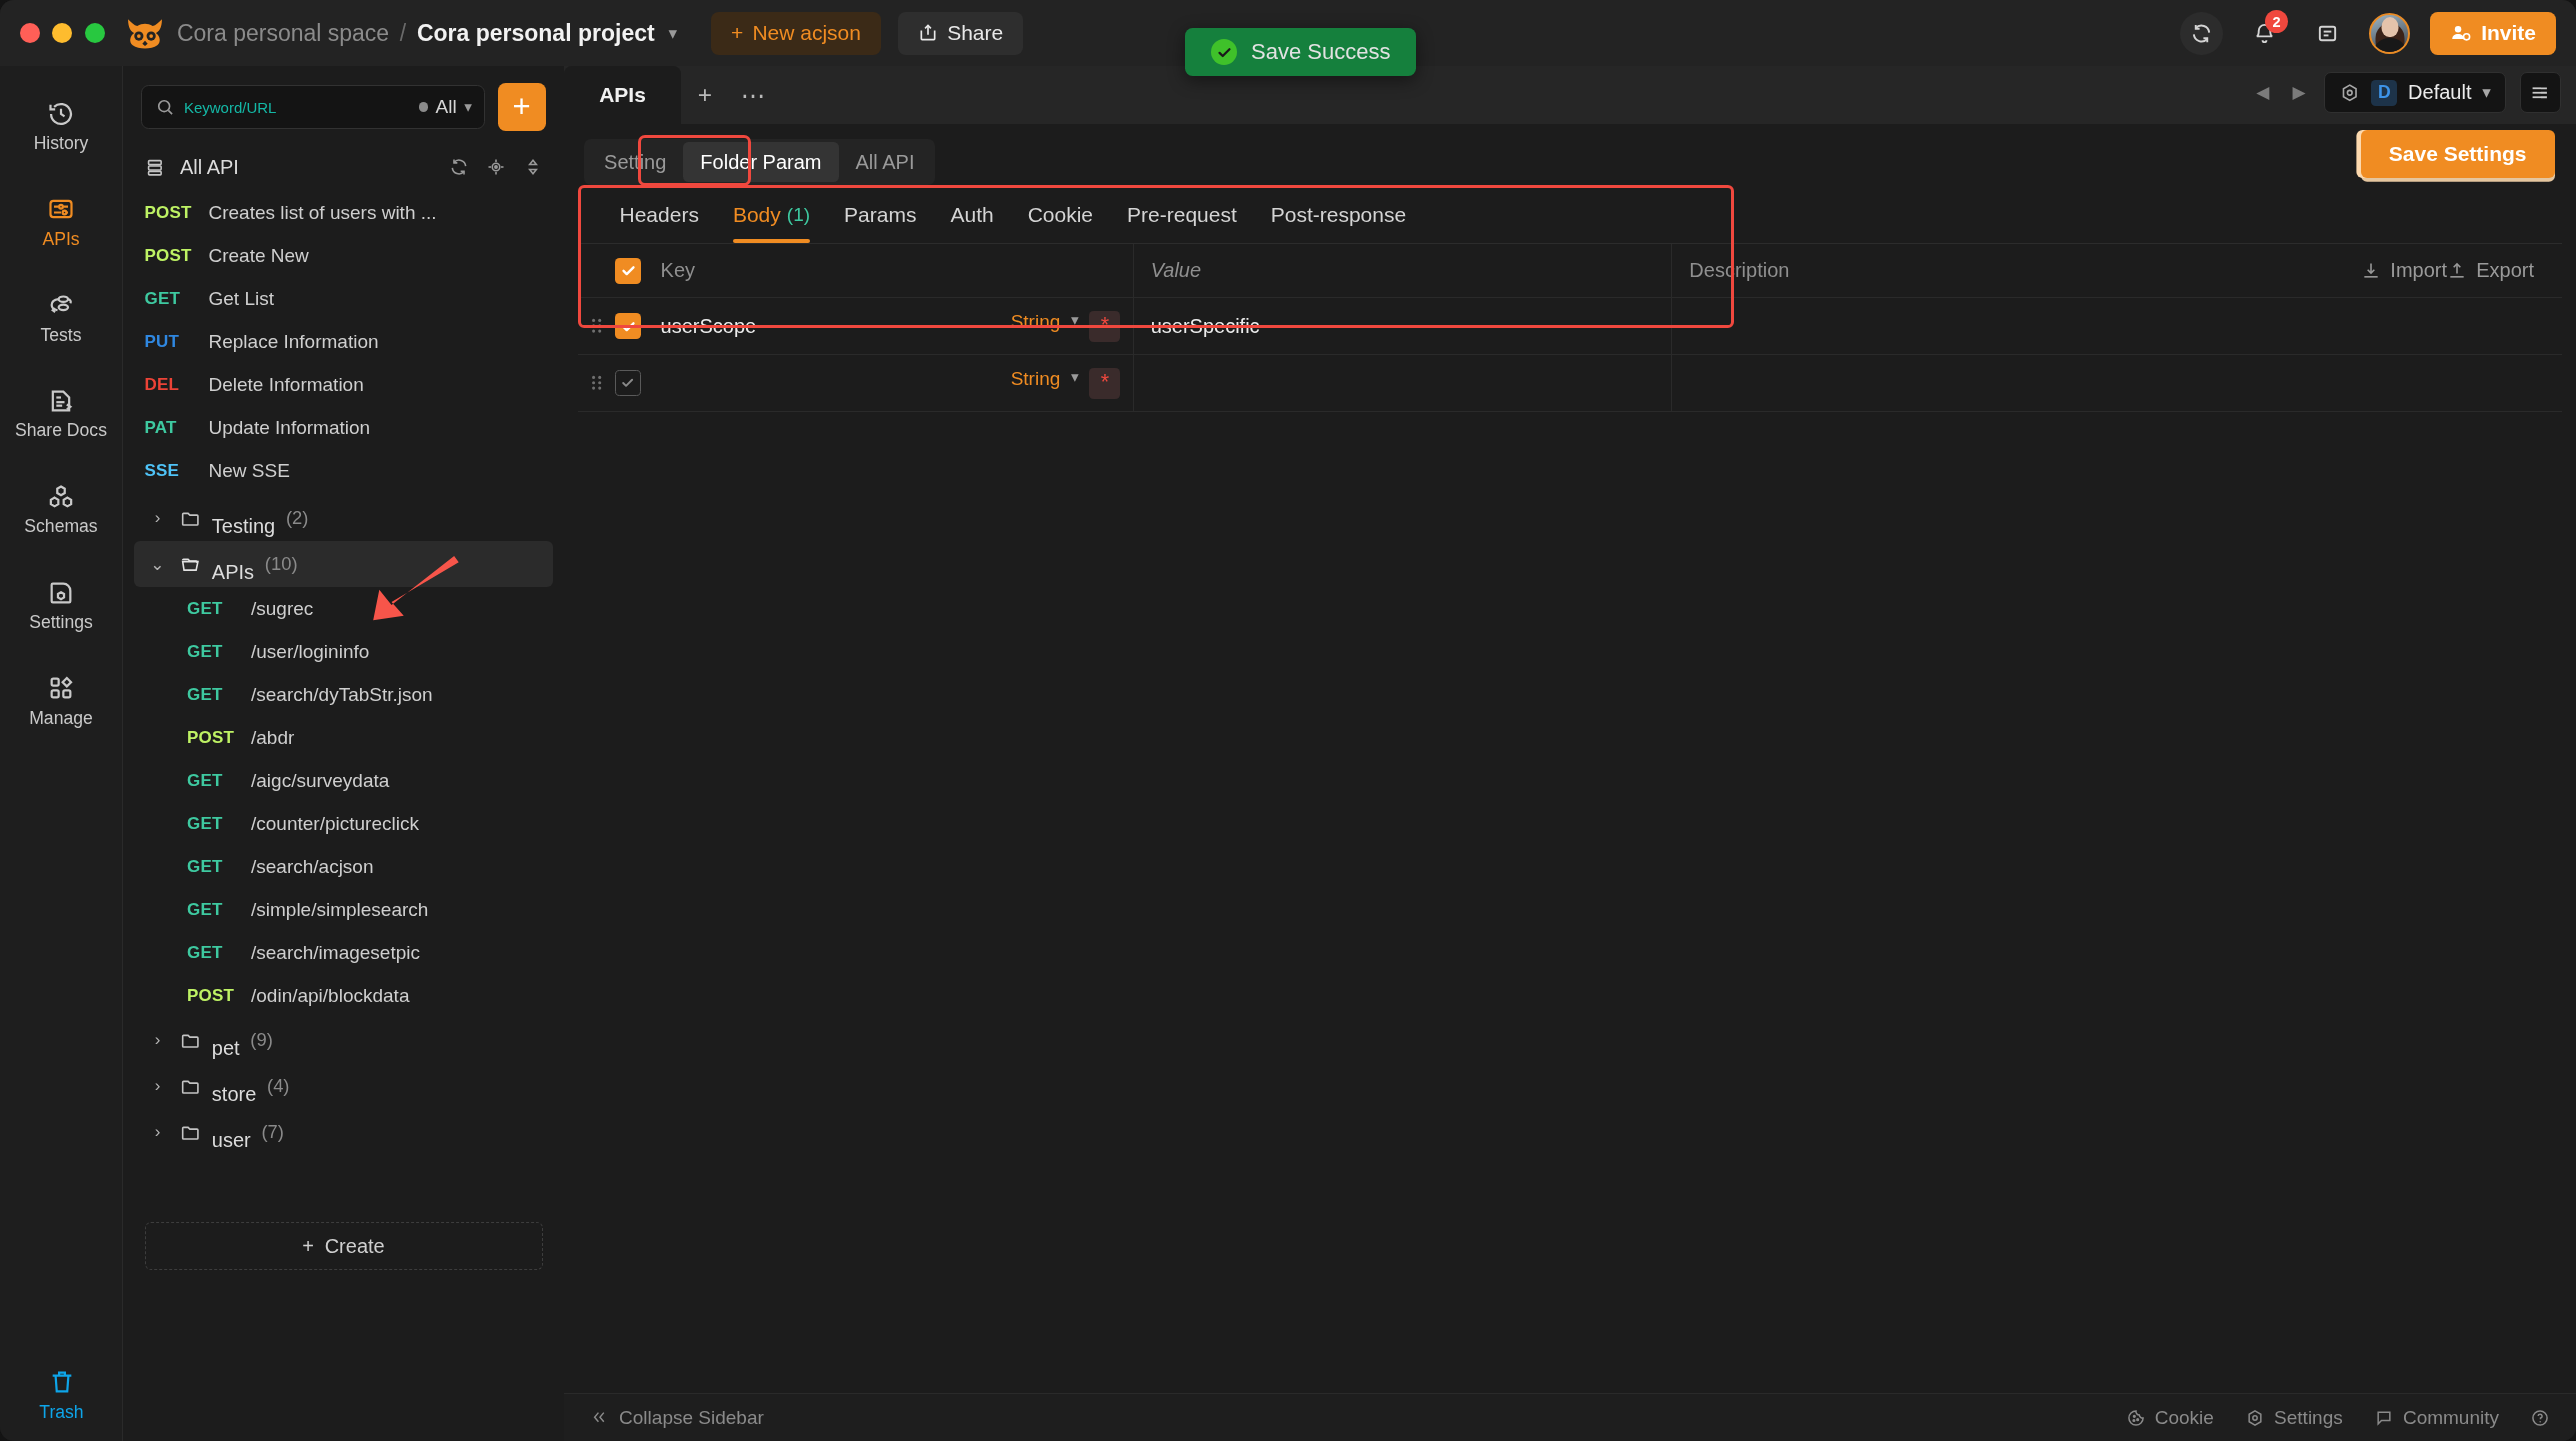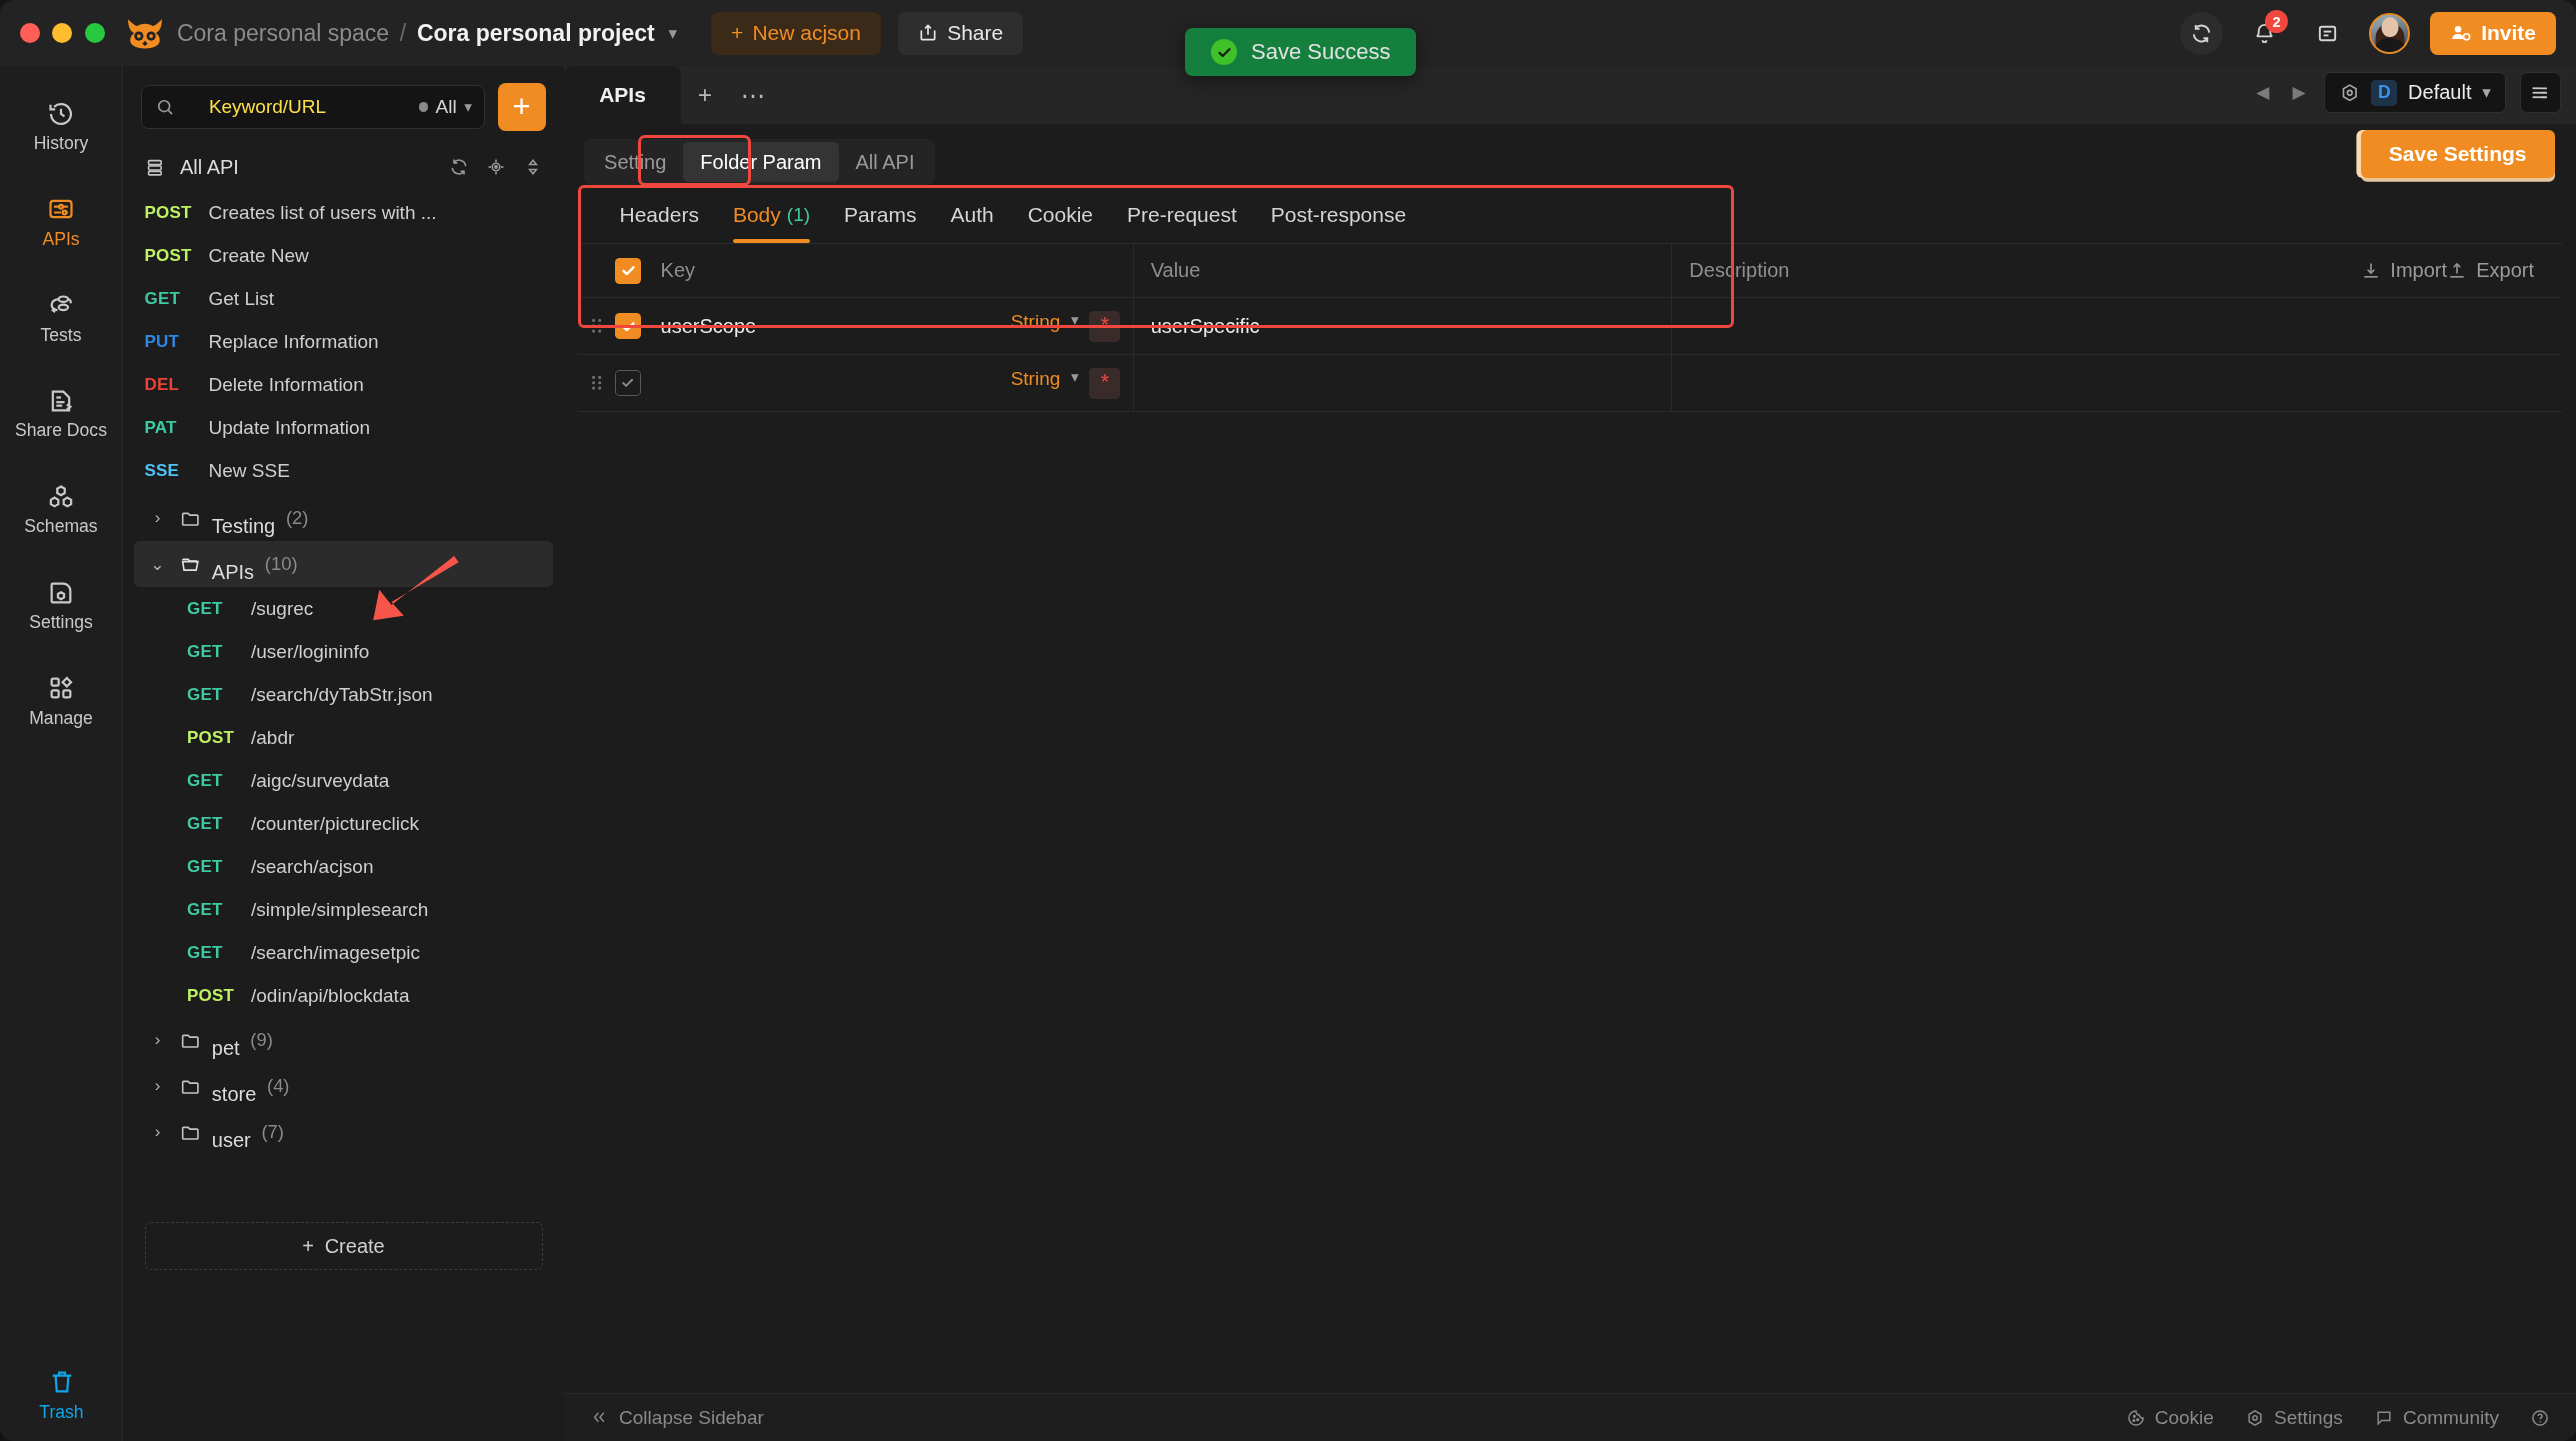--- a/index.html
+++ b/index.html
@@ -140,21 +140,21 @@
   }
   .searchrow {
     display: flex; align-items: center; gap: 12.3px;
     padding: 17px 18.4px 0 18.4px;
   }
   .searchbox {
     flex: 1; height: 44px; background: #141414;
     border: 0.8px solid #323232; border-radius: 7.7px;
     display: flex; align-items: center; padding: 0 12.3px; gap: 9.2px;
   }
-  .search-placeholder { color: #fde047; font-size: 19px; flex: 1; margin-left: 25px; }
+  .search-placeholder { color: #14b8a6; font-size: 15px; flex: 1; }
   .filter-chip { display: flex; align-items: center; gap: 7.7px; color: #d6d6d6; font-size: 19px; }
   .filter-dot { width: 9.2px; height: 9.2px; border-radius: 50%; background: #8a8a8a; }
   .add-btn {
     width: 48px; height: 48px; border-radius: 7.7px;
     background: #f08c22; color: #fff;
     display: flex; align-items: center; justify-content: center;
     font-size: 31px; font-weight: 300; cursor: pointer;
   }
 
   .allapi-row {
@@ -328,21 +328,21 @@
   .req-star {
     width: 31px; height: 31px; border-radius: 4.6px; background: #3a2b2b;
     color: #f0483e; font-size: 21.5px; display: flex; align-items: center;
     justify-content: center; cursor: pointer; line-height: 1;
   }
   .c-value {
     flex: 1 1 491px; border-left: 0.8px solid #2a2a2a;
     padding-left: 17px; display: flex; align-items: center; height: 100%;
   }
   .val-text { color: #ececec; font-size: 20px; }
-  .val-head { color: #8f8f8f; font-size: 20px; }
+  .val-head { color: #8f8f8f; font-size: 20px; font-style: italic; }
   .c-desc {
     flex: 1 1 475px; border-left: 0.8px solid #2a2a2a;
     padding-left: 17px; display: flex; align-items: center; height: 100%;
   }
   .desc-head { color: #8f8f8f; font-size: 20px; }
   .c-io {
     flex: 0 0 368px; display: flex; align-items: flex-start;
     justify-content: flex-end; padding-right: 28px;
   }
   .io-btn {

